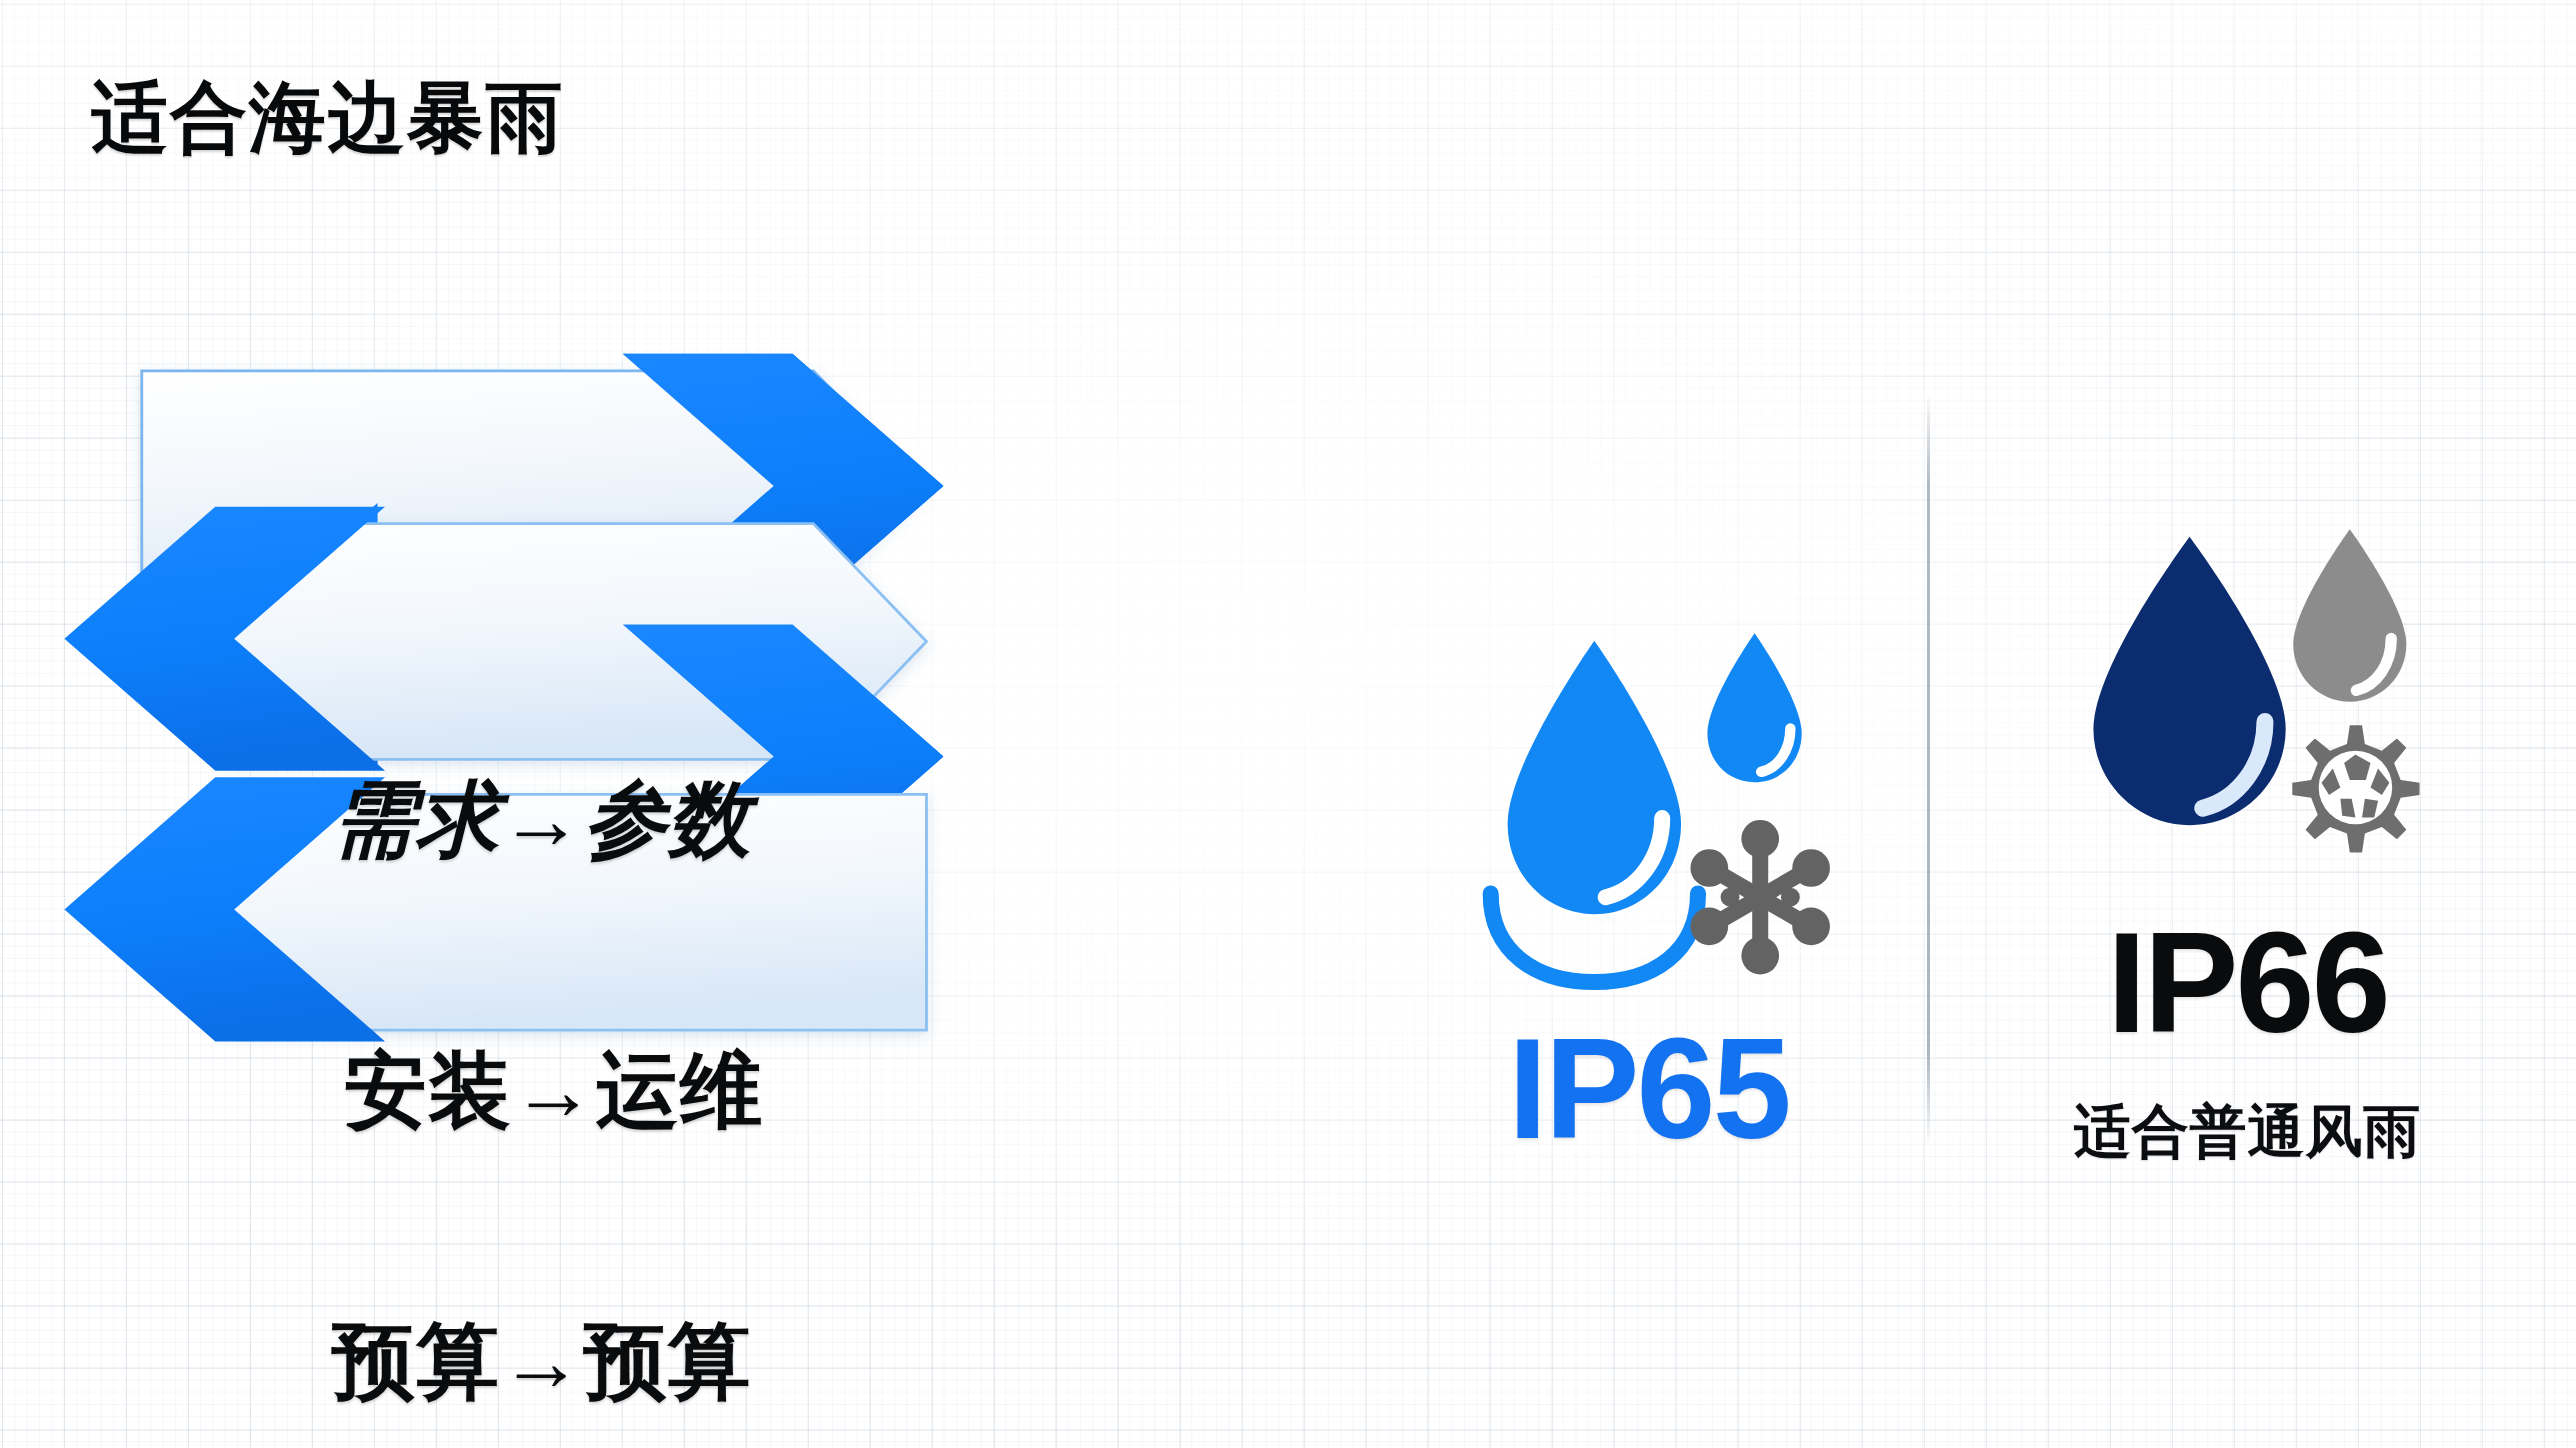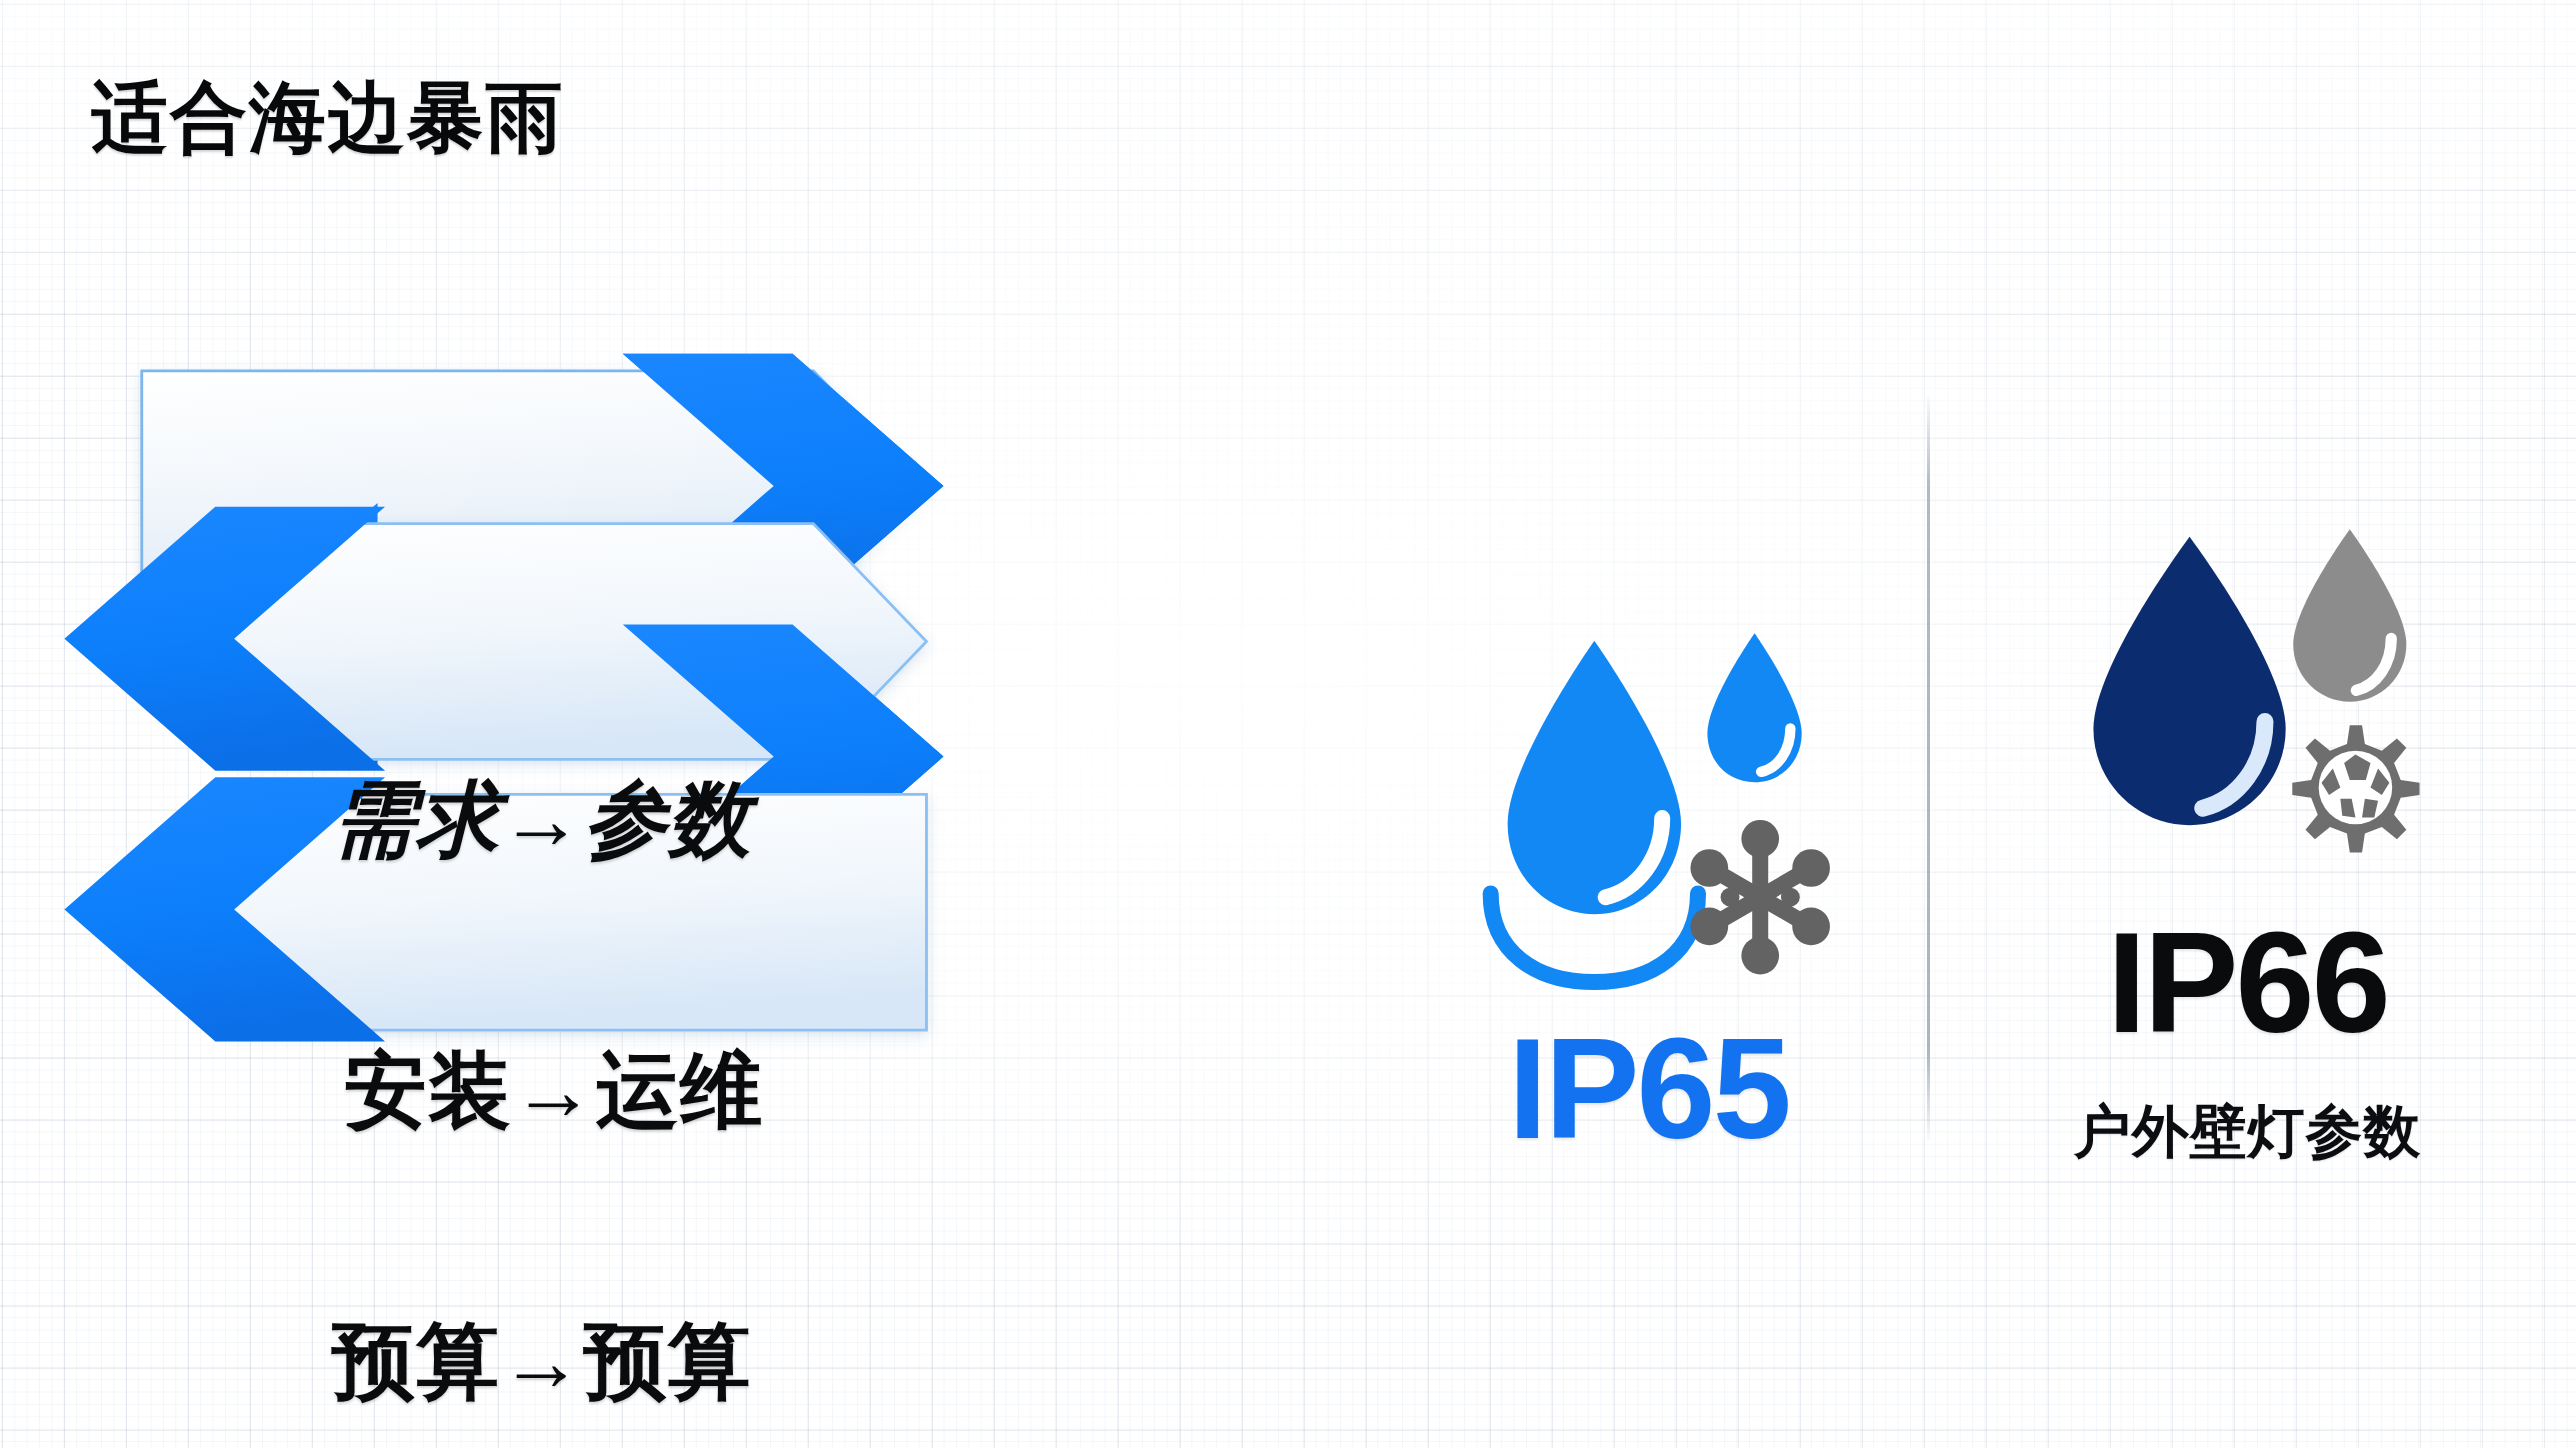--- a/index.html
+++ b/index.html
@@ -284,18 +284,18 @@
               <path d="M 324 253 L 340 262 L 335 280 L 318 280 L 312 262 Z"></path>
               <path d="M 348 268 L 360 283 L 352 296 L 340 288 Z"></path>
               <path d="M 300 268 L 288 283 L 296 296 L 308 288 Z"></path>
               <path d="M 308 300 L 320 300 L 324 320 L 310 318 Z"></path>
               <path d="M 334 300 L 348 302 L 344 320 L 331 320 Z"></path>
             </g>
           </g>
         </svg>
       </div>
       <div class="ip-code black">IP66</div>
-      <div class="ip-sub">户外壁灯参数</div>
+      <div class="ip-sub">适合普通风雨</div>
     </div>
 
   </div>
 </div>
 
 
 </body></html>

